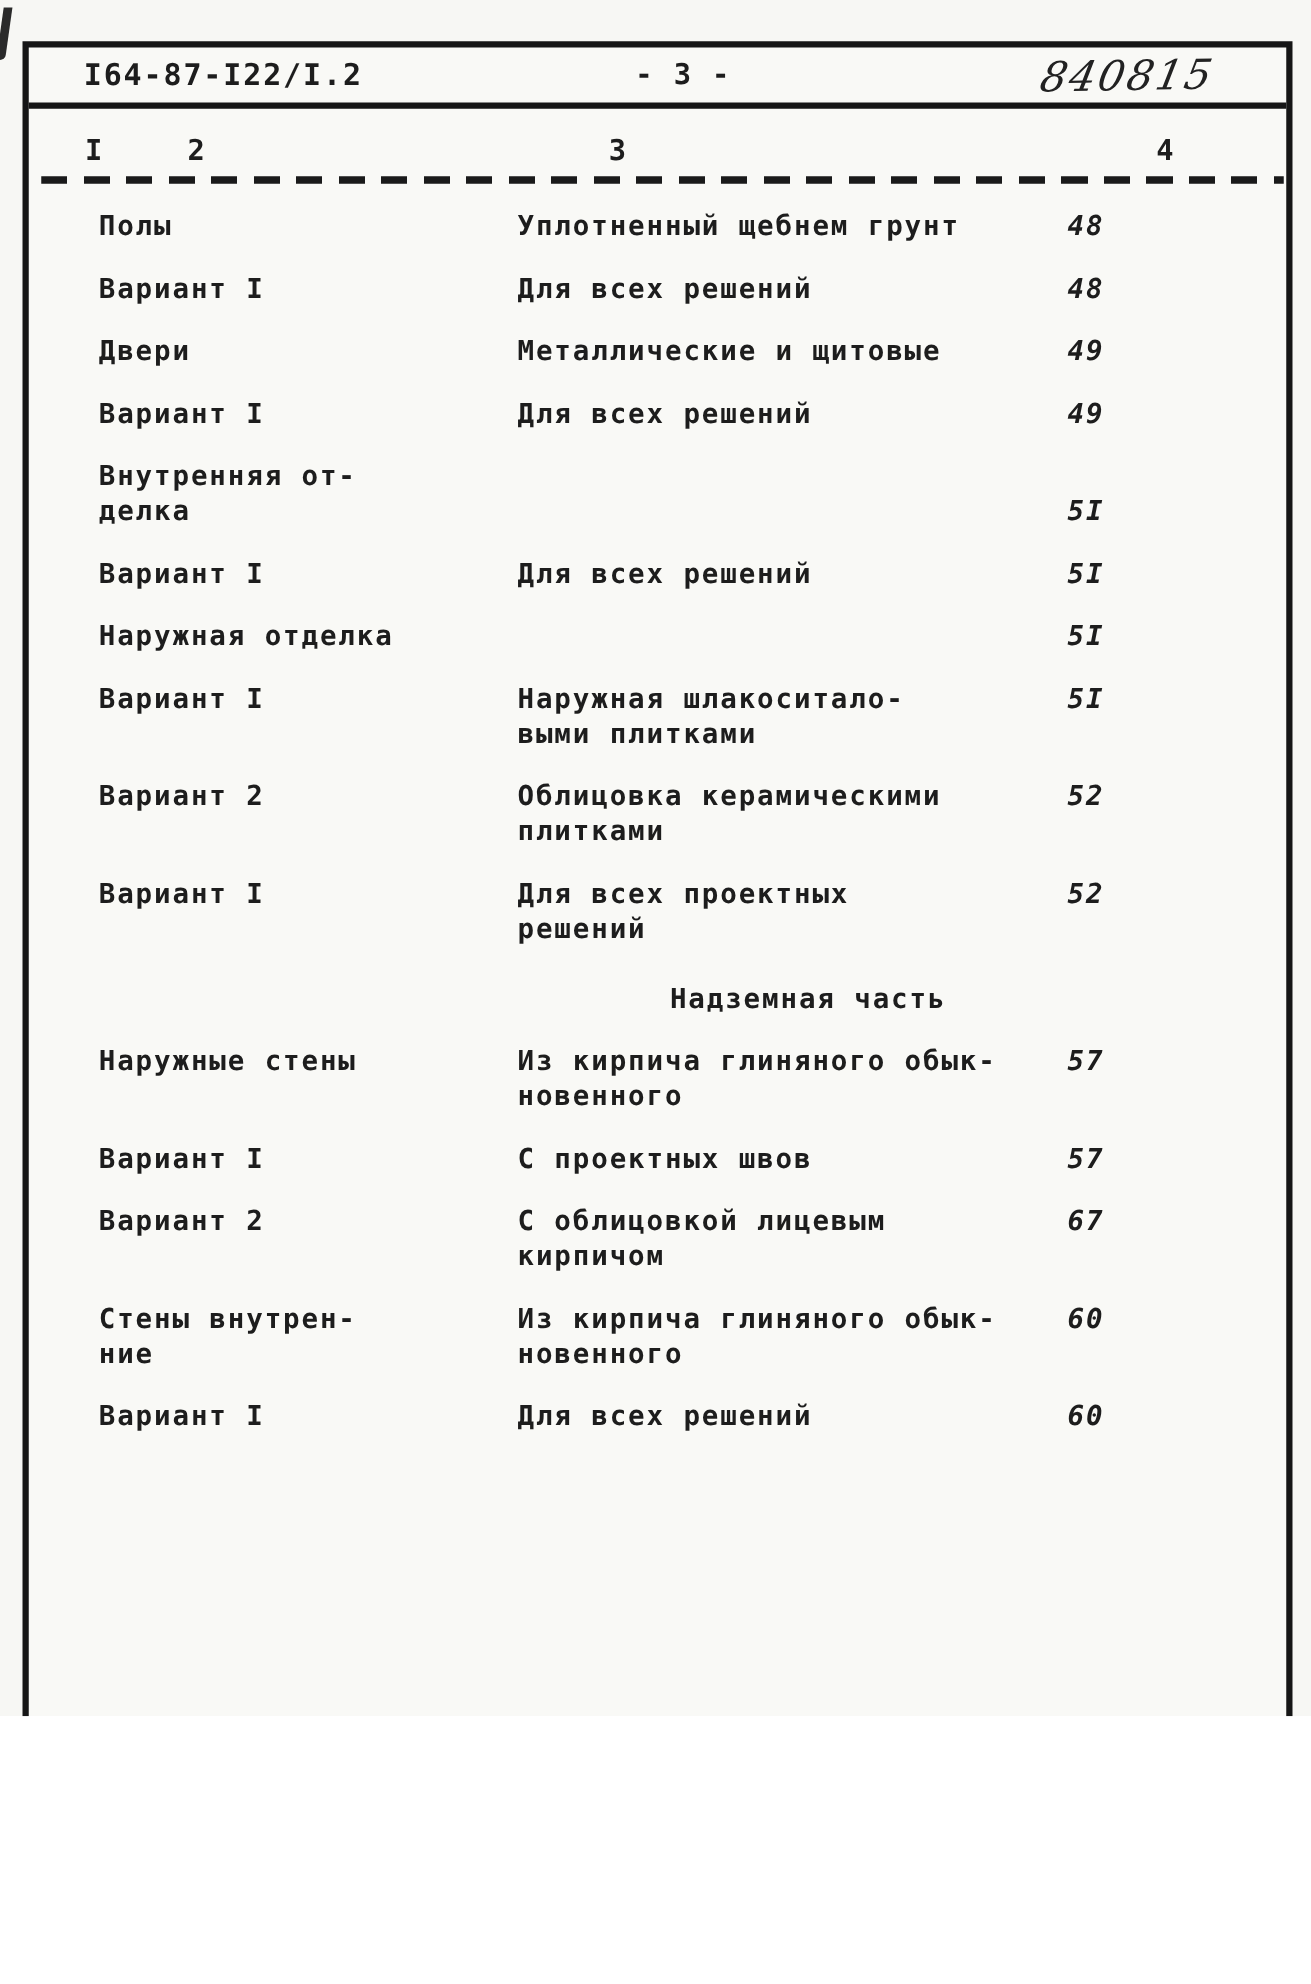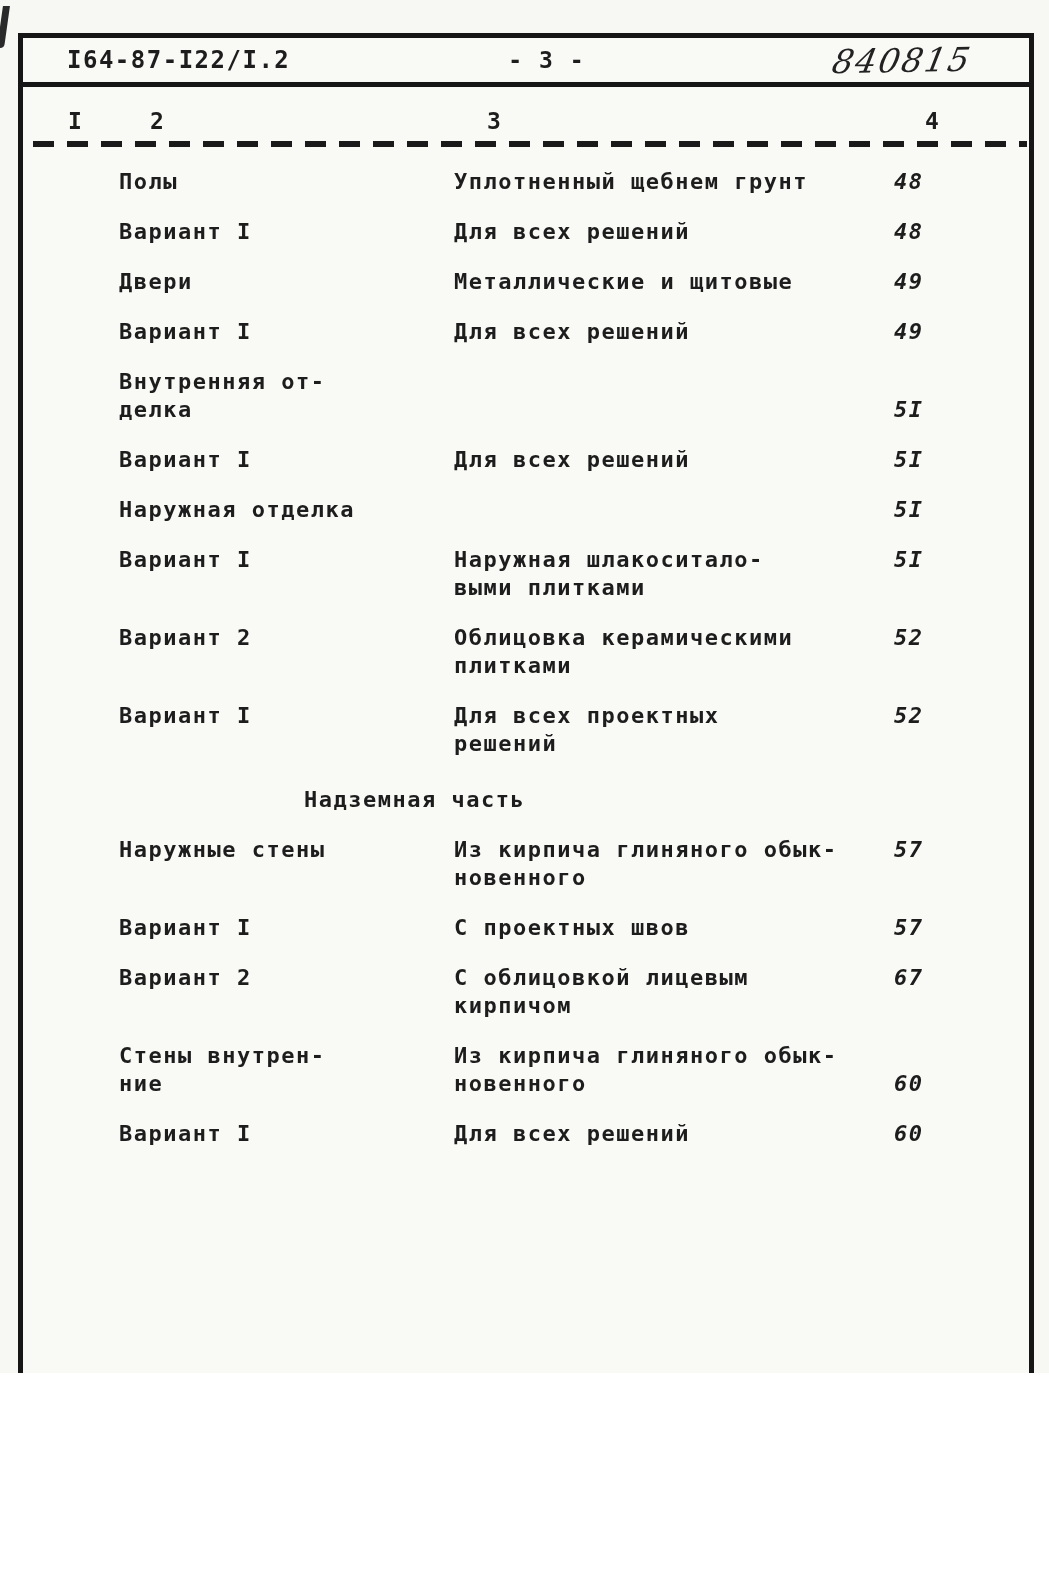--- a/index.html
+++ b/index.html
@@ -42,36 +42,37 @@
     position:relative;height:32px;margin-top:21px;
     font-size:23px;font-weight:bold;
   }
   .colnum{position:absolute;top:0;}
   .dashed-rule{
     height:6px;margin:1px 2px 0 10px;
     background:repeating-linear-gradient(90deg,#1a1a1a 0px,#1a1a1a 21px,transparent 21px,transparent 34px);
   }
   .toc{
     margin-top:21px;
-    padding-left:96px;
+    padding-left:56px;
     font-size:22px;font-weight:bold;letter-spacing:1.5px;
   }
   .row{
     display:flex;align-items:flex-start;
     line-height:28px;margin-bottom:22px;
   }
   .row .c2{width:335px;white-space:pre-line;}
   .row .c3{width:440px;white-space:pre-line;}
   .row .c4{width:90px;font-style:italic;}
   .row.num-bottom .c4{align-self:flex-end;}
   .section-heading{
     margin:28px 0 22px 185px;
     line-height:28px;
+    text-align:center;
   }
-  .gap-sm{margin-top:8px;align-items:flex-end;}
+  .gap-sm{margin-top:8px;}
   .gap-lg{margin-top:20px;}
 </style>
 </head>
 <body>
 
 <div class="sheet">
   <div class="corner-artifact"></div>
 
   <div class="frame">
 

